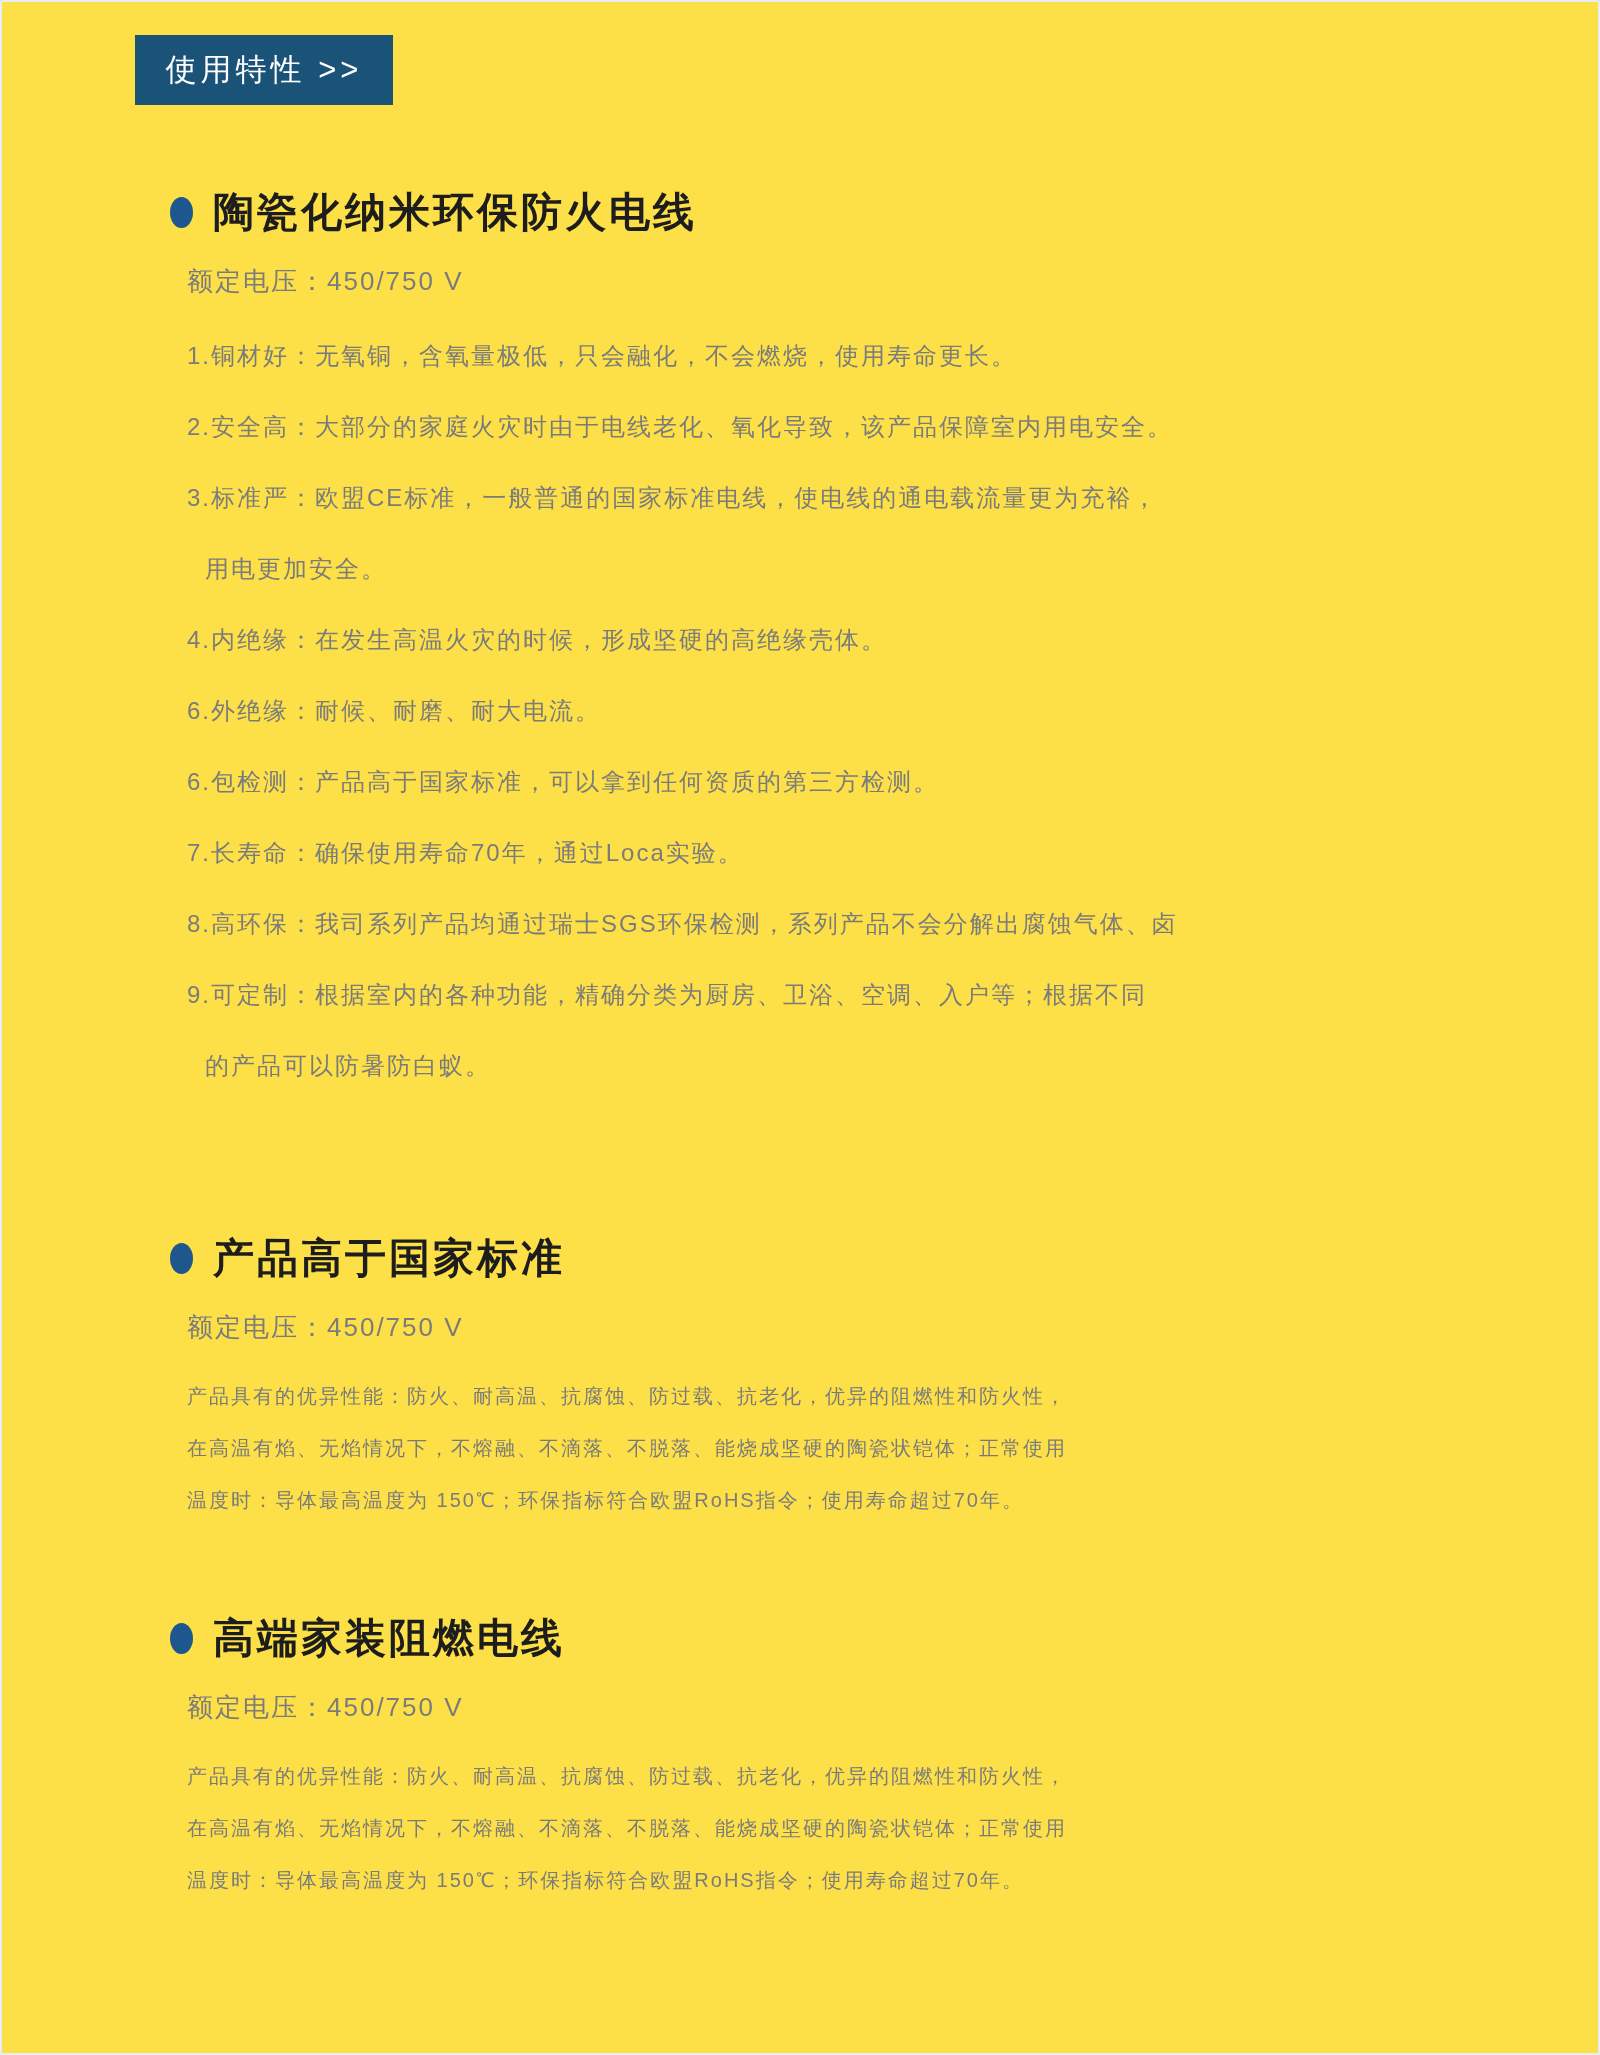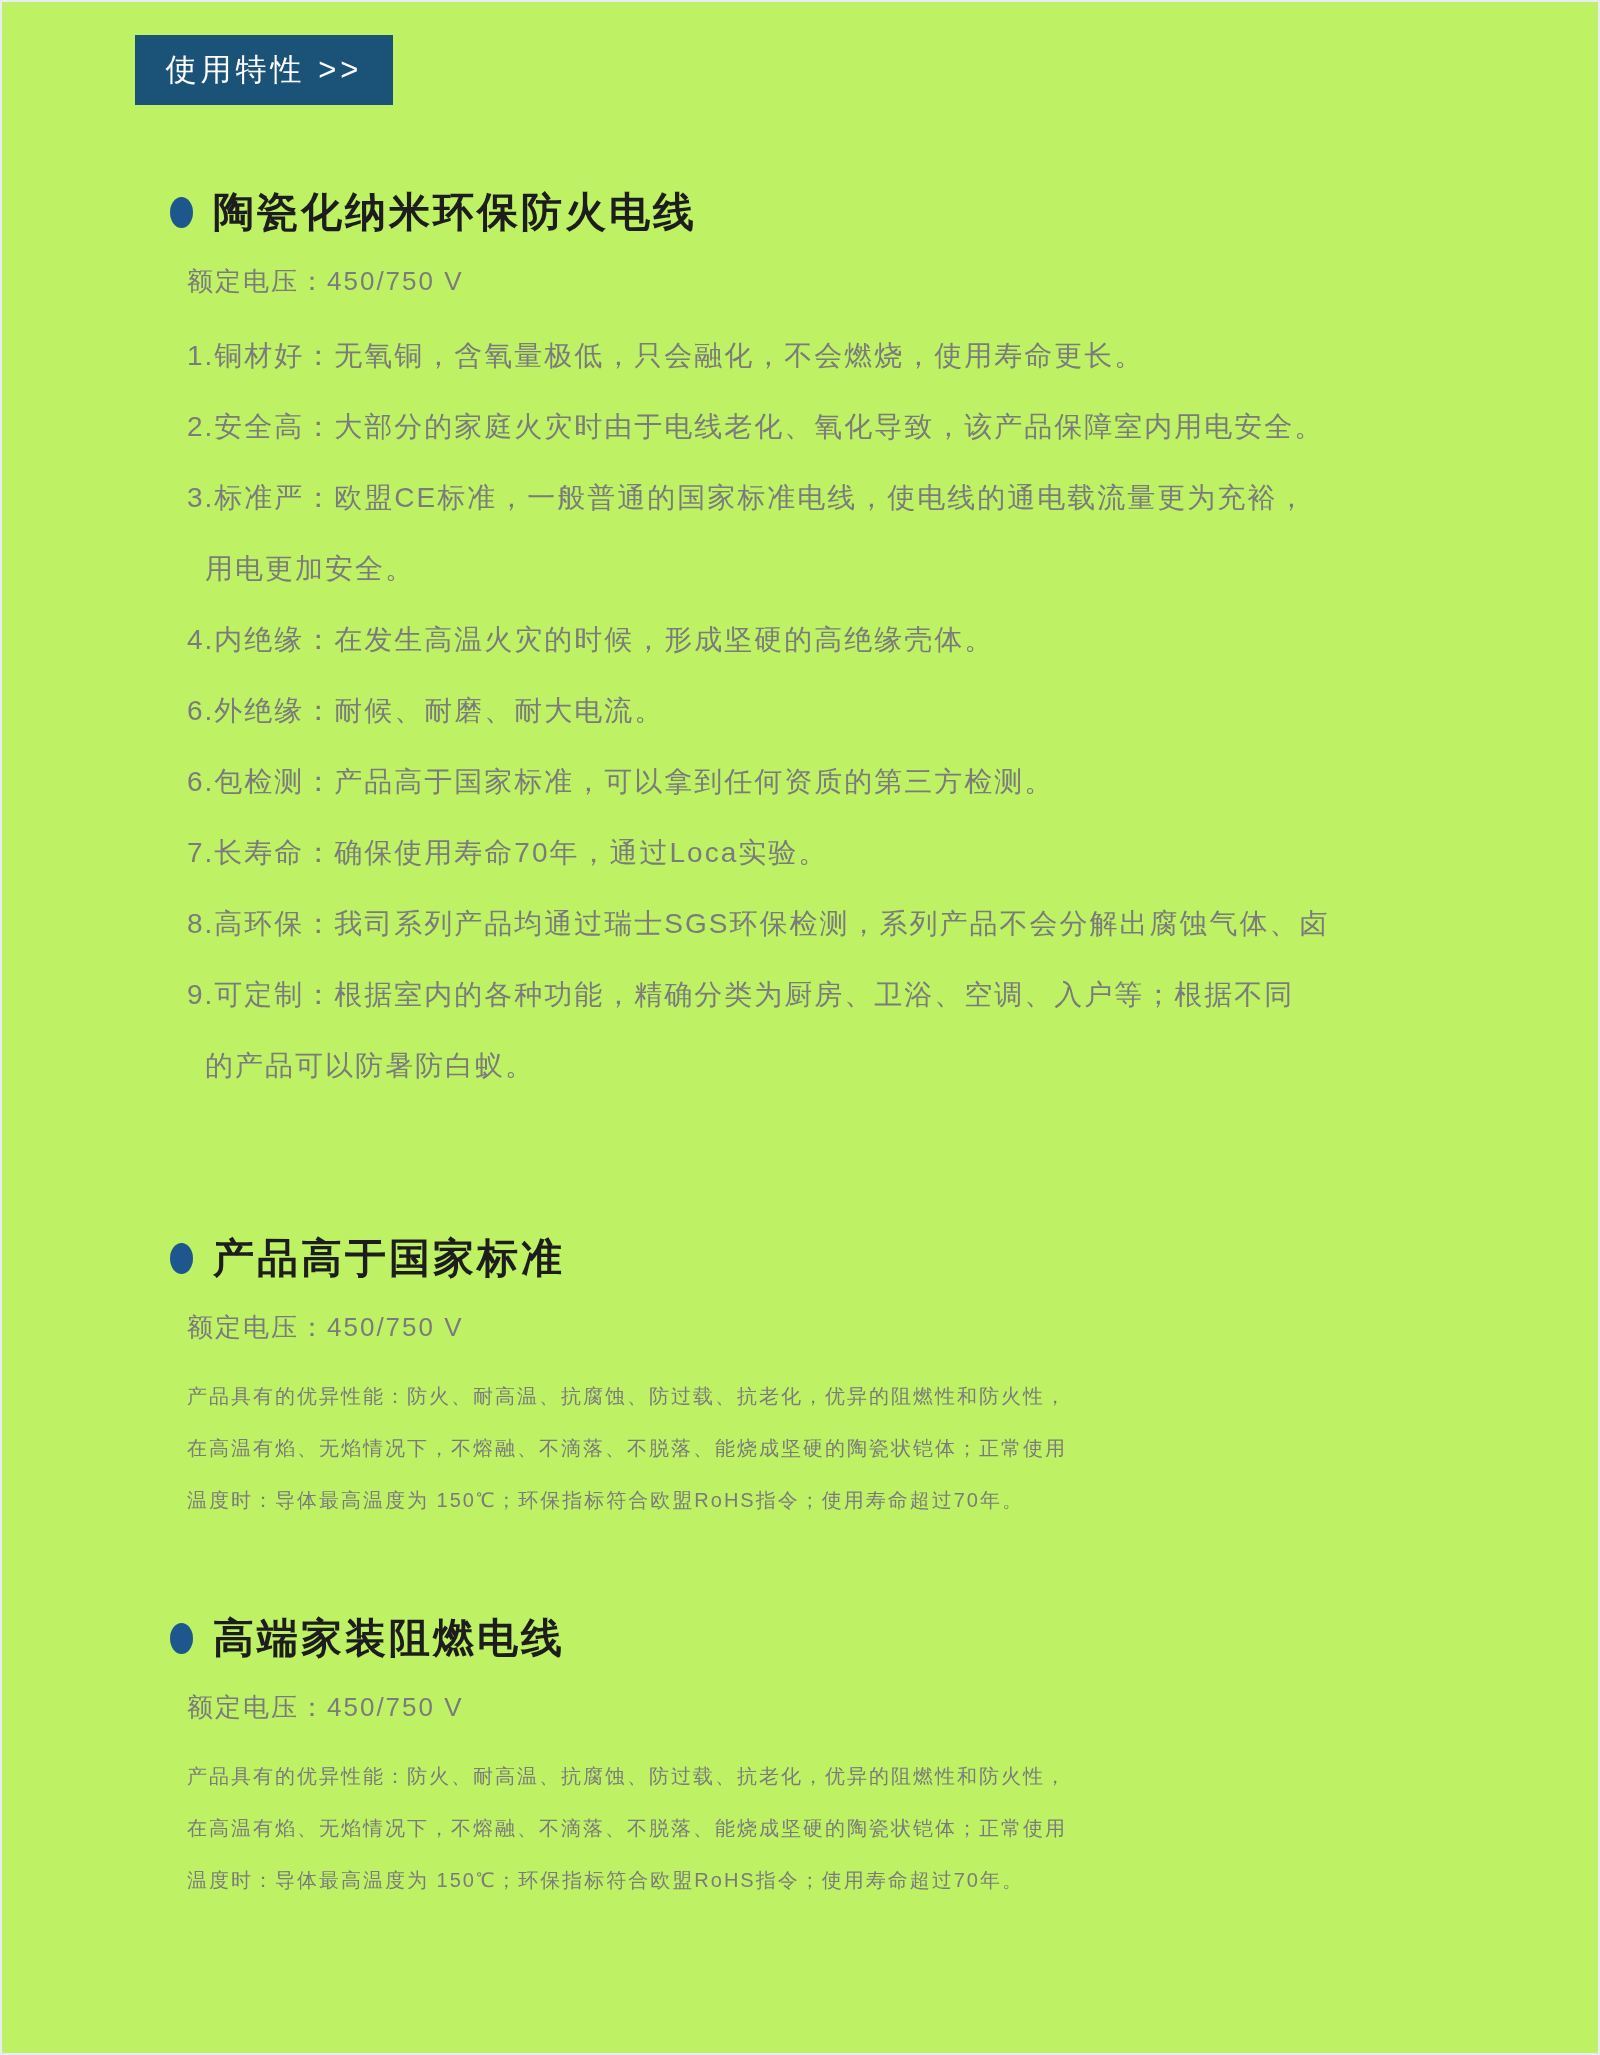--- a/index.html
+++ b/index.html
@@ -1,21 +1,21 @@
 <!DOCTYPE html>
 <html><head>
 <meta charset="utf-8">
 <style>
   * { margin: 0; padding: 0; box-sizing: border-box; }
   html, body { background: #ffffff; }
   .page {
     position: relative;
     width: 1600px;
     height: 2055px;
-    background: #bef264;
+    background: #fde047;
     border: 2px solid #e6edf4;
     overflow: hidden;
     font-family: "Liberation Sans", sans-serif;
   }
   .badge {
     position: absolute;
     left: 133px;
     top: 33px;
     width: 258px;
     height: 70px;
@@ -58,21 +58,21 @@
   .voltage {
     margin-top: 30px;
     font-size: 26px;
     color: #7b7b7b;
     letter-spacing: 2px;
     line-height: 34px;
     white-space: nowrap;
   }
   .feature-list { margin-top: 22px; }
   .feature-line {
-    font-size: 28px;
+    font-size: 24px;
     color: #7b7b7b;
     letter-spacing: 2px;
     line-height: 71px;
     white-space: nowrap;
   }
   .feature-line.wrap { padding-left: 18px; }
   .paragraph { margin-top: 26px; }
   .paragraph-line {
     font-size: 20px;
     color: #7b7b7b;

